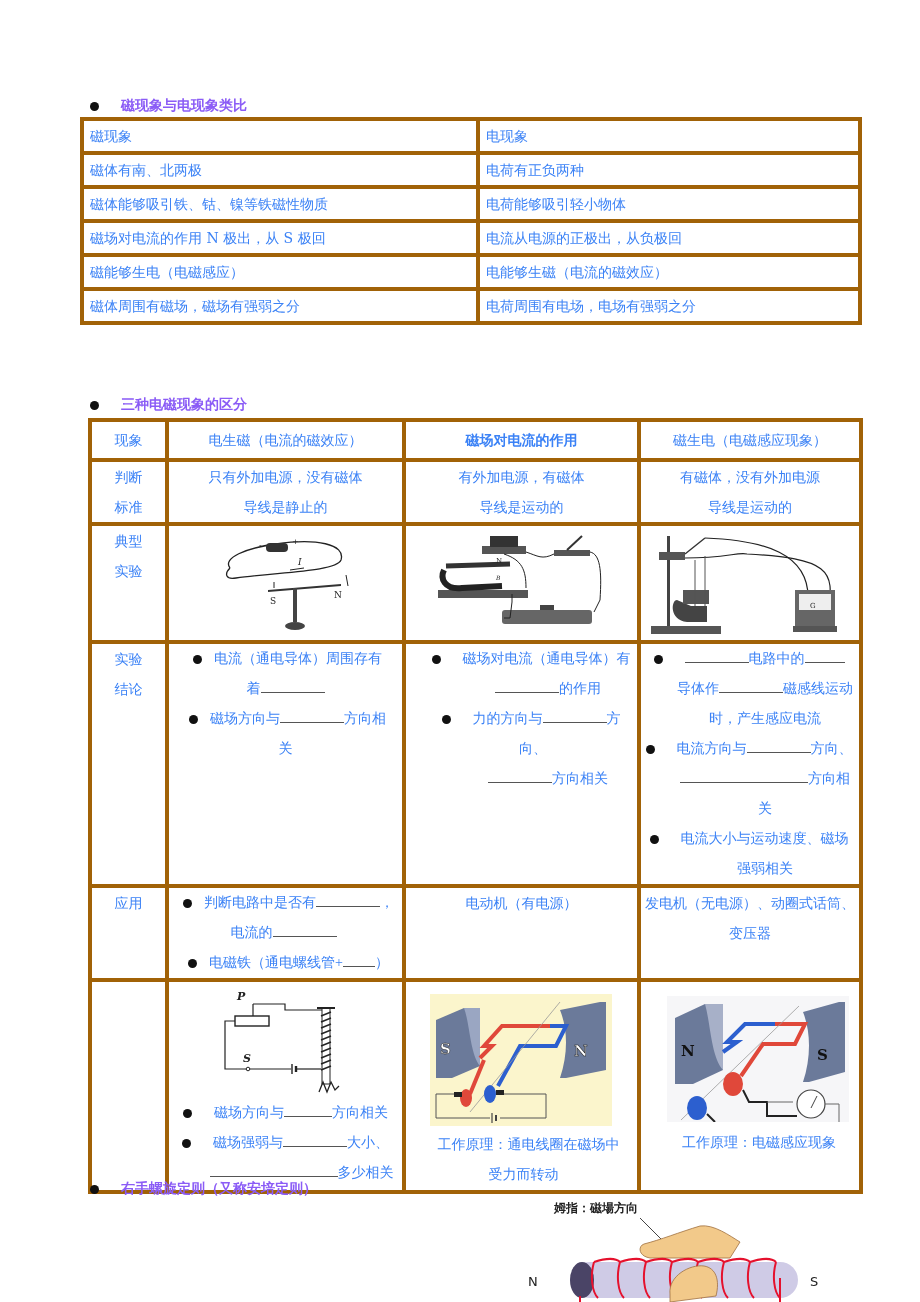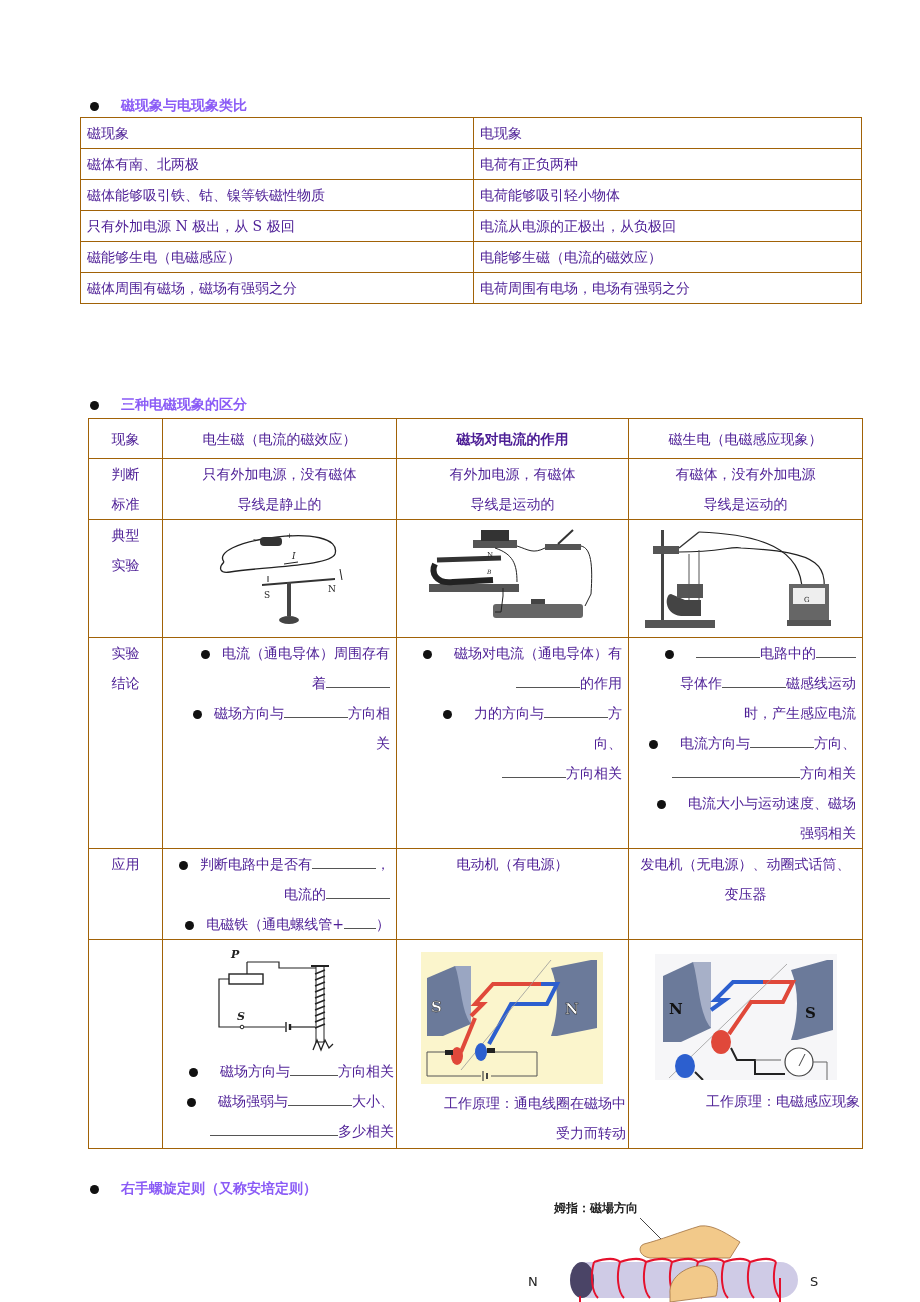--- a/index.html
+++ b/index.html
@@ -2,30 +2,30 @@
 <html><head>
 <meta charset="utf-8">
 <style>
   html, body { margin: 0; padding: 0; background: #ffffff; }
   body { width: 920px; height: 1302px; position: relative; overflow: hidden;
          font-family: "DejaVu Serif", "Liberation Serif", serif; color: #222; }
   .section-title { position: absolute; font-family: "DejaVu Sans", "Liberation Sans", sans-serif;
                    font-weight: bold; font-size: 14px; color: #8b5cf6; display: flex; align-items: center; }
   .section-title .dot { display: inline-block; width: 9px; height: 9px; border-radius: 50%; background: #111; margin-right: 22px; }
   table { border-collapse: collapse; position: absolute; table-layout: fixed; }
-  td { border: 1px solid #a16207; font-size: 14px; line-height: 30px; vertical-align: top; padding: 0 6px; color: #4c1d95; }
+  td { border: 4px solid #a16207; font-size: 14px; line-height: 30px; vertical-align: top; padding: 0 6px; color: #3b82f6; }
   #t1 { left: 80px; top: 117px; width: 782px; }
   #t1 td { height: 30px; }
   #t1 td.c1 { width: 380px; }
   #t2 { left: 88px; top: 418px; width: 775px; }
   #t2 td { text-align: center; }
   #t2 td.lab { width: 61px; }
   #t2 td.cA { width: 221px; margin-top: 19px; }
   #t2 td.cB { width: 219px; font-weight: bold; }
-  .bl { display: block; text-align: right; position: relative; padding-left: 0; }
+  .bl { display: block; text-align: center; position: relative; padding-left: 0; font-family: Liberation Serif, serif; }
   .bullet { display: inline-block; width: 9px; height: 9px; border-radius: 50%; background: #111; vertical-align: middle; margin-right: 12px; }
   .ind { padding-left: 30px; }
   .blank { display: inline-block; border-bottom: 1px solid #555; height: 18px; vertical-align: baseline; }
   svg { display: block; }
   .fig { margin: 4px auto 0 auto; }
 </style>
 </head>
 <body>
 
 <div class="section-title" style="left:90px; top:97px;">
@@ -41,21 +41,21 @@
   </tr>
   <tr>
     <td>磁体有南、北两极</td>
     <td>电荷有正负两种</td>
   </tr>
   <tr>
     <td>磁体能够吸引铁、钴、镍等铁磁性物质</td>
     <td>电荷能够吸引轻小物体</td>
   </tr>
   <tr>
-    <td>只有外加电源 N 极出，从 S 极回</td>
+    <td>磁场对电流的作用 N 极出，从 S 极回</td>
     <td>电流从电源的正极出，从负极回</td>
   </tr>
   <tr>
     <td>磁能够生电（电磁感应）</td>
     <td>电能够生磁（电流的磁效应）</td>
   </tr>
   <tr>
     <td>磁体周围有磁场，磁场有强弱之分</td>
     <td>电荷周围有电场，电场有强弱之分</td>
   </tr>

